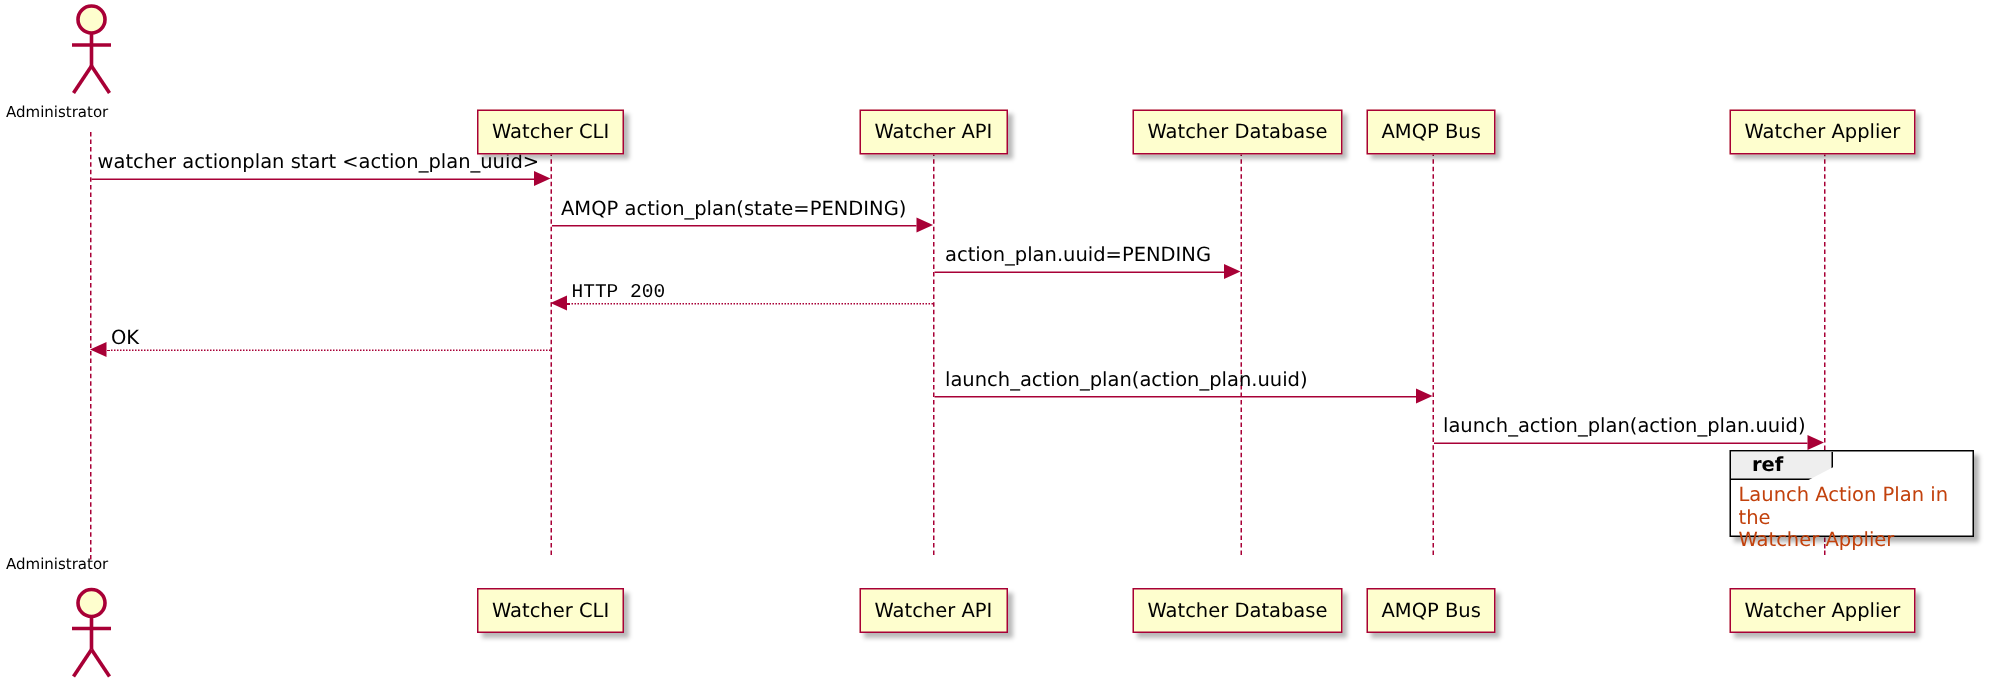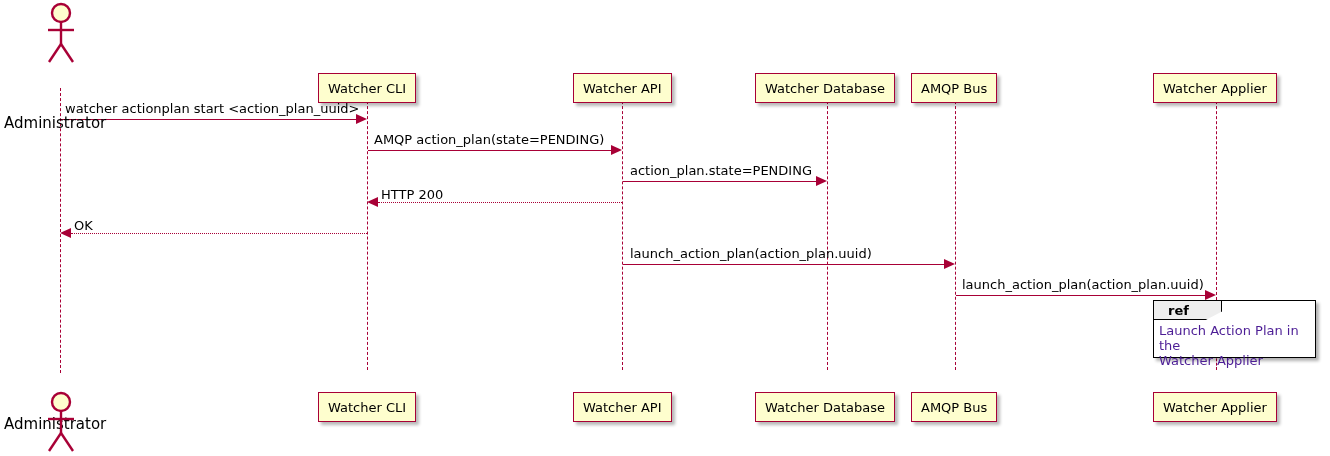--- a/index.html
+++ b/index.html
@@ -38,25 +38,24 @@
     box-shadow: 3px 3px 3px rgba(0,0,0,0.28);
     z-index: 4;
     margin-top: 22px;
   }
   .actor-fig {
     position: absolute;
     z-index: 4;
   }
   .actor-label {
     position: absolute;
-    font-size: 15px;
+    font-size: 10px;
     color: #000000;
     white-space: nowrap;
     z-index: 4;
-    margin-top: 44px;
   }
   .msg-line {
     position: absolute;
     height: 0;
     border-top: 1.6px solid #A80036;
     z-index: 2;
   }
   .msg-line.dotted {
     border-top: 1.6px dotted #A80036;
   }
@@ -110,21 +109,21 @@
     font-weight: bold;
     color: #000000;
     line-height: 1;
   }
   .ref-body {
     position: absolute;
     left: 5px;
     top: 22px;
     right: 4px;
     font-size: 13px;
-    color: #4c1d95;
+    color: #c2410c;
     line-height: 15px;
   }
 </style>
 </head>
 <body>
 
 <div id="diagram">
 
   <div class="lifeline" style="left:60px; top:88px; height:285px;"></div>
   <div class="lifeline" style="left:367px; top:81px; height:289px;"></div>
@@ -166,25 +165,25 @@
   <div class="msg-line" style="left:61px; top:119px; width:296px;"></div>
   <div class="arrow-head right" style="left:356px; top:114px;"></div>
   <div class="msg-label" style="left:65px; top:102px;text-align:center;">watcher actionplan start &lt;action_plan_uuid&gt;</div>
 
   <div class="msg-line" style="left:368px; top:150px; width:243px;"></div>
   <div class="arrow-head right" style="left:611px; top:145px;"></div>
   <div class="msg-label" style="left:374px; top:133px;">AMQP action_plan(state=PENDING)</div>
 
   <div class="msg-line" style="left:623px; top:181px; width:193px;"></div>
   <div class="arrow-head right" style="left:816px; top:176px;"></div>
-  <div class="msg-label" style="left:630px; top:164px;">action_plan.state=PENDING</div>
+  <div class="msg-label" style="left:630px; top:164px;">action_plan.uuid=PENDING</div>
 
   <div class="msg-line dotted" style="left:378px; top:202px; width:244px;"></div>
   <div class="arrow-head left" style="left:367px; top:197px;"></div>
-  <div class="msg-label" style="left:381px; top:188px;">HTTP 200</div>
+  <div class="msg-label" style="left:381px; top:188px;font-family:Liberation Mono, monospace;">HTTP 200</div>
 
   <div class="msg-line dotted" style="left:71px; top:233px; width:296px;"></div>
   <div class="arrow-head left" style="left:60px; top:228px;"></div>
   <div class="msg-label" style="left:74px; top:219px;text-align:right;">OK</div>
 
   <div class="msg-line" style="left:623px; top:264px; width:321px;"></div>
   <div class="arrow-head right" style="left:944px; top:259px;"></div>
   <div class="msg-label" style="left:630px; top:247px;">launch_action_plan(action_plan.uuid)</div>
 
   <div class="msg-line" style="left:956px; top:295px; width:249px;"></div>

